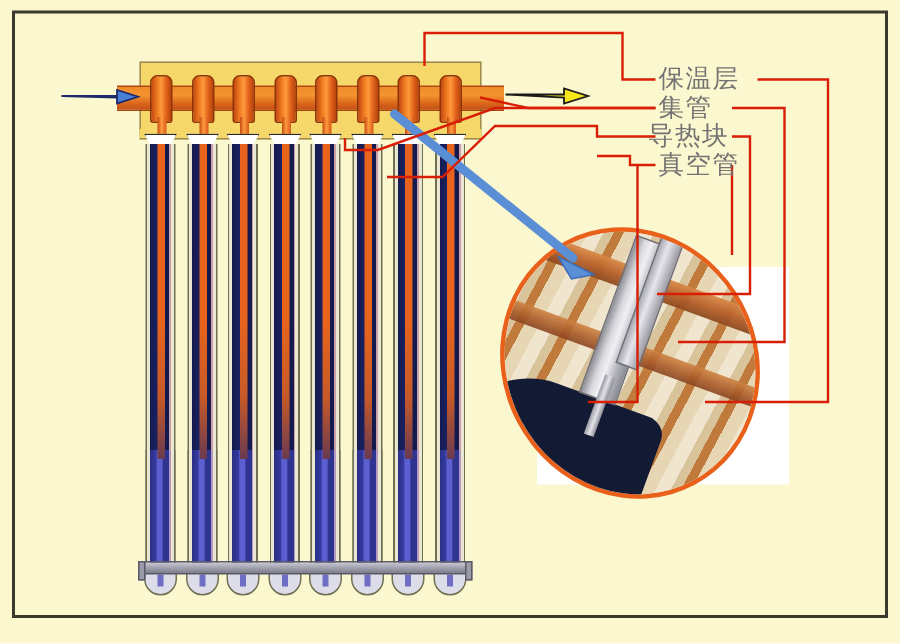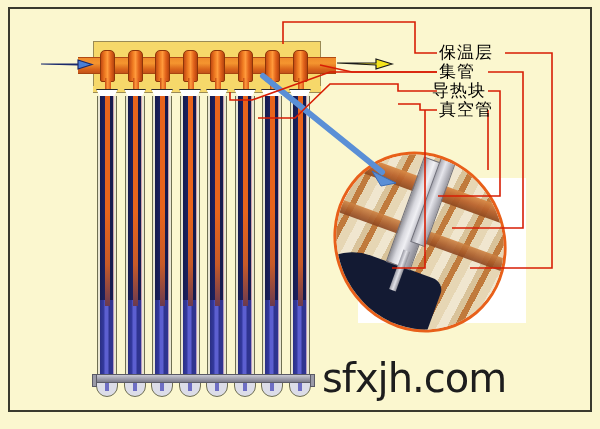--- a/index.html
+++ b/index.html
@@ -193,21 +193,21 @@
     position:absolute;left:88px;top:128px;width:7px;height:42px;
     transform:rotate(20deg);
     background:linear-gradient(90deg,#9a9aa4,#e2e2e8,#8d8d96);
   }
 
   
   .label{
     position:absolute;
     font-family:Liberation Sans, sans-serif;
     font-size:17px;
-    color:#000000;
+    color:#737373;
     letter-spacing:1px;
     white-space:nowrap;
     line-height:1;
   }
 
   
   .watermark{
     position:absolute;
     left:322px;top:355px;
     font-family:"DejaVu Sans","Liberation Sans",sans-serif;
@@ -339,14 +339,13 @@
 
       <path d="M488,110 L488,170"></path>
     </g>
   </svg>
 
   <div class="label" style="left:439px;top:44px;">保温层</div>
   <div class="label" style="left:439px;top:63px;">集管</div>
   <div class="label" style="left:432px;top:82px;">导热块</div>
   <div class="label" style="left:439px;top:101px;">真空管</div>
 
-  <div class="watermark">sfxjh.com</div>
 </div>
 
 </body></html>

